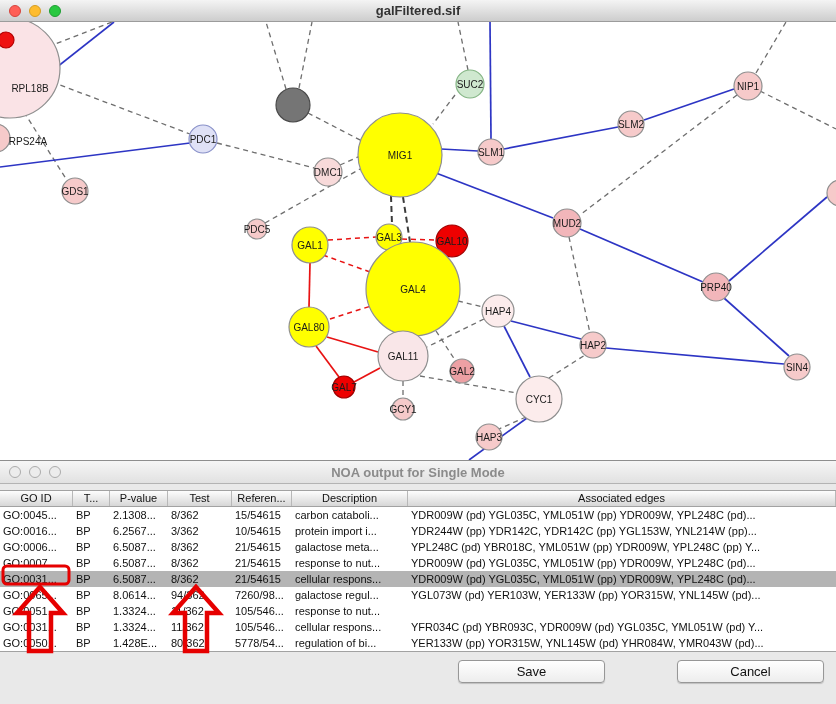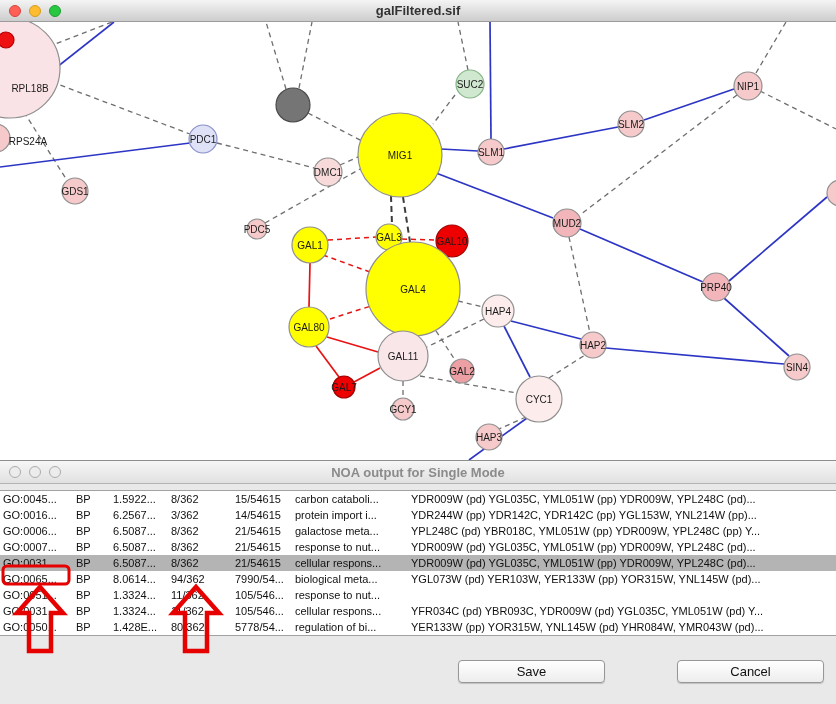--- a/index.html
+++ b/index.html
@@ -180,35 +180,44 @@
     <div class="titlebar2">
       <div class="tl-buttons">
         <div class="tl2"></div>
         <div class="tl2"></div>
         <div class="tl2"></div>
       </div>
       <div class="tb2-title">NOA output for Single Mode</div>
     </div>
 
     <div id="table">
+        <div class="trow thead">
+          <div class="tcell">GO ID</div>
+          <div class="tcell">T...</div>
+          <div class="tcell">P-value</div>
+          <div class="tcell">Test</div>
+          <div class="tcell">Referen...</div>
+          <div class="tcell">Description</div>
+          <div class="tcell">Associated edges</div>
+        </div>
         <div class="trow">
           <div class="tcell">GO:0045...</div>
           <div class="tcell">BP</div>
-          <div class="tcell">1.5922...</div>
+          <div class="tcell">2.1308...</div>
           <div class="tcell">8/362</div>
           <div class="tcell">15/54615</div>
           <div class="tcell">carbon cataboli...</div>
           <div class="tcell">YDR009W (pd) YGL035C, YML051W (pp) YDR009W, YPL248C (pd)...</div>
         </div>
         <div class="trow">
           <div class="tcell">GO:0016...</div>
           <div class="tcell">BP</div>
           <div class="tcell">6.2567...</div>
           <div class="tcell">3/362</div>
-          <div class="tcell">14/54615</div>
+          <div class="tcell">10/54615</div>
           <div class="tcell">protein import i...</div>
           <div class="tcell">YDR244W (pp) YDR142C, YDR142C (pp) YGL153W, YNL214W (pp)...</div>
         </div>
         <div class="trow">
           <div class="tcell">GO:0006...</div>
           <div class="tcell">BP</div>
           <div class="tcell">6.5087...</div>
           <div class="tcell">8/362</div>
           <div class="tcell">21/54615</div>
           <div class="tcell">galactose meta...</div>
@@ -230,22 +239,22 @@
           <div class="tcell">8/362</div>
           <div class="tcell">21/54615</div>
           <div class="tcell">cellular respons...</div>
           <div class="tcell">YDR009W (pd) YGL035C, YML051W (pp) YDR009W, YPL248C (pd)...</div>
         </div>
         <div class="trow">
           <div class="tcell">GO:0065...</div>
           <div class="tcell">BP</div>
           <div class="tcell">8.0614...</div>
           <div class="tcell">94/362</div>
-          <div class="tcell">7990/54...</div>
-          <div class="tcell">biological meta...</div>
+          <div class="tcell">7260/98...</div>
+          <div class="tcell">galactose regul...</div>
           <div class="tcell">YGL073W (pd) YER103W, YER133W (pp) YOR315W, YNL145W (pd)...</div>
         </div>
         <div class="trow">
           <div class="tcell">GO:0051...</div>
           <div class="tcell">BP</div>
           <div class="tcell">1.3324...</div>
           <div class="tcell">11/362</div>
           <div class="tcell">105/546...</div>
           <div class="tcell">response to nut...</div>
         </div>

